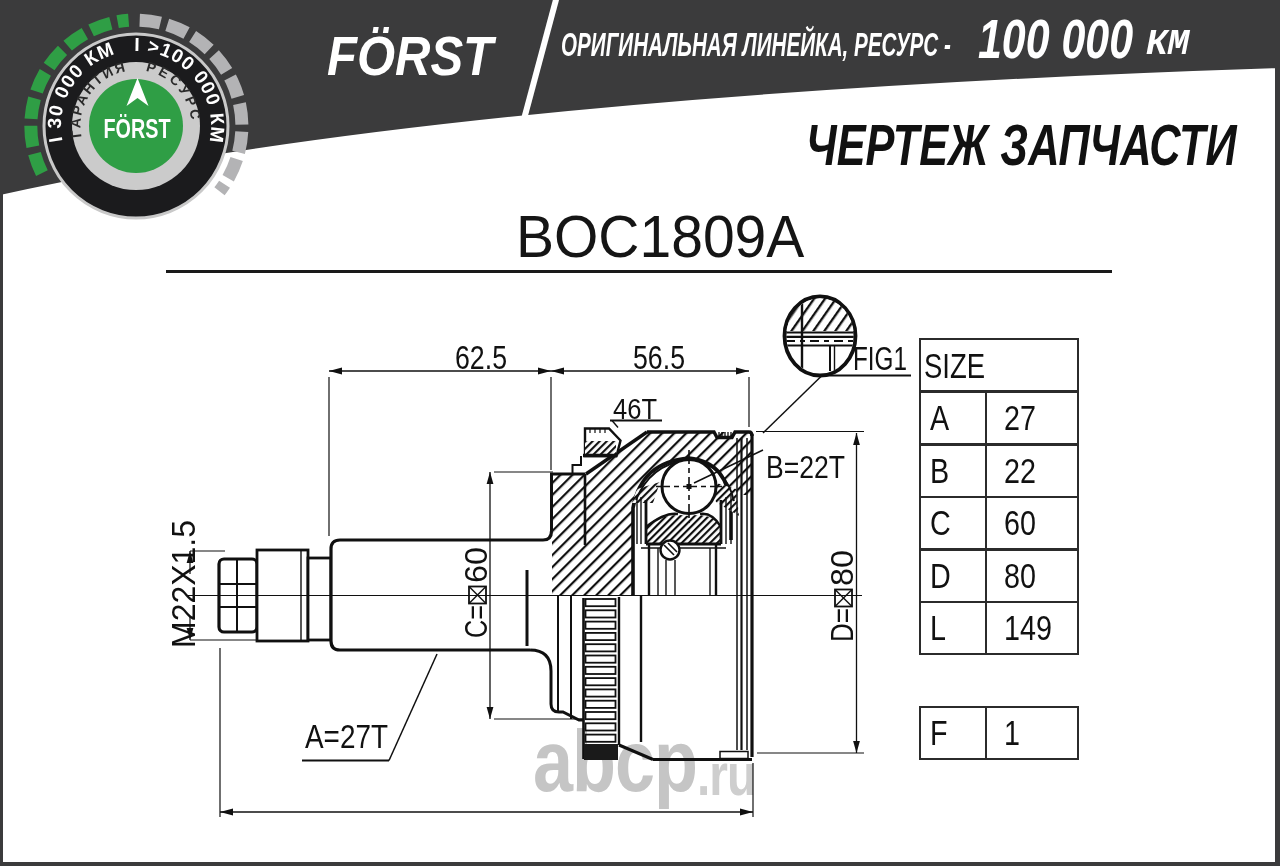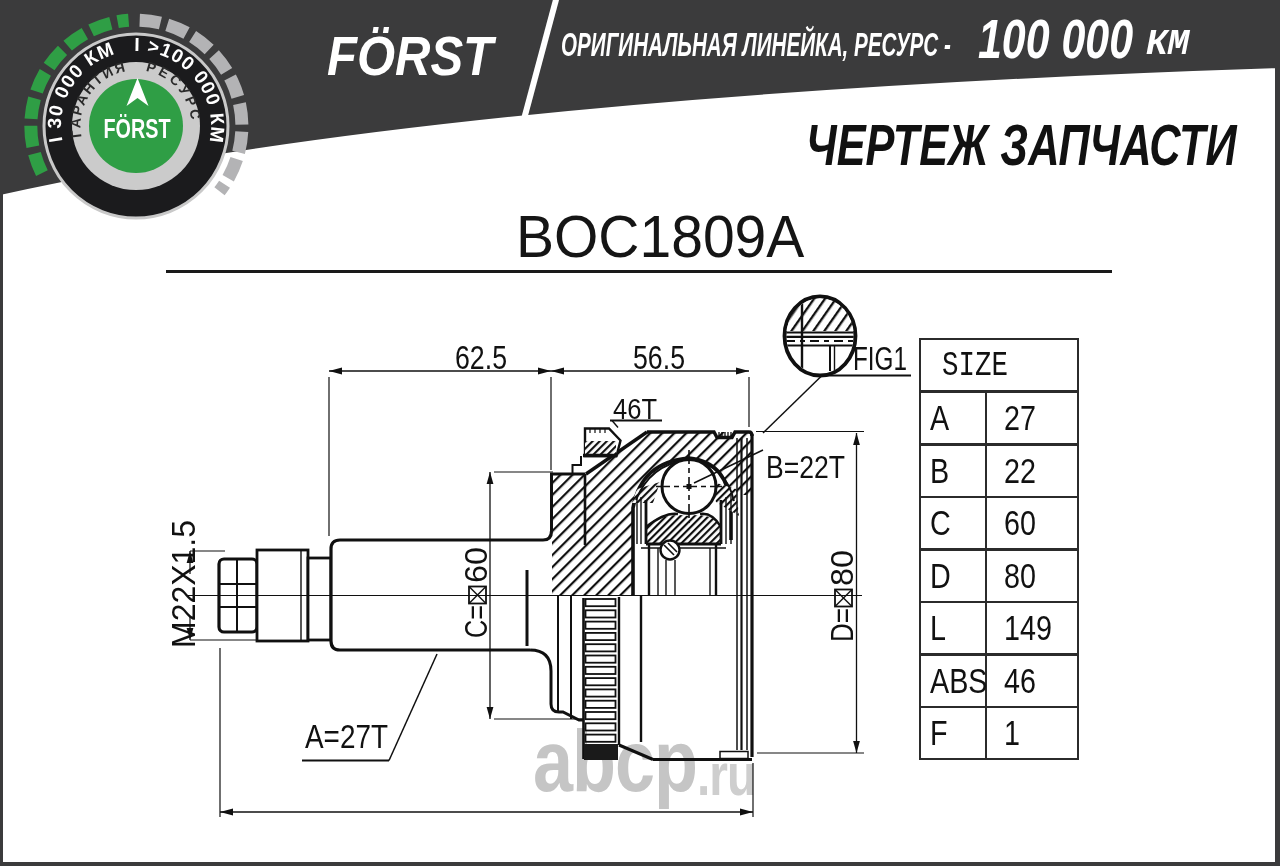--- a/index.html
+++ b/index.html
@@ -293,21 +293,21 @@
 
     <line x1="220" y1="812" x2="753" y2="812" stroke-width="1.3"></line>
     <polygon points="220,812 233,808.6 233,815.4" fill="#101010" stroke="none"></polygon>
     <polygon points="753,812 740,808.6 740,815.4" fill="#101010" stroke="none"></polygon>
     <line x1="220" y1="648" x2="220" y2="817" stroke-width="1.2"></line>
     <line x1="753" y1="763" x2="753" y2="817" stroke-width="1.2"></line>
   </g>
 </svg>
 
 <div class="abs" style="left:919px;top:338px;width:156px;height:50px;border:2px solid #2b2b2b;font-size:35px;color:#111;">
-  <div style="padding:6px 0 0 21px;font-family:Liberation Mono, monospace;"><span class="ct" style="transform:scaleX(0.785);">SIZE</span></div>
+  <div style="padding:6px 0 0 3px;"><span class="ct" style="transform:scaleX(0.785);">SIZE</span></div>
 </div>
 
 <div class="abs trow" style="left:919px;top:391px;">
   <div class="c1"><span class="ct">A</span></div>
       <div class="c2"><span class="ct">27</span></div>
 </div>
 
 <div class="abs trow" style="left:919px;top:443.5px;">
   <div class="c1"><span class="ct">B</span></div>
       <div class="c2"><span class="ct">22</span></div>
@@ -321,24 +321,20 @@
 <div class="abs trow" style="left:919px;top:548.5px;">
   <div class="c1"><span class="ct">D</span></div>
       <div class="c2"><span class="ct">80</span></div>
 </div>
 
 <div class="abs trow" style="left:919px;top:601px;">
   <div class="c1"><span class="ct">L</span></div>
       <div class="c2"><span class="ct">149</span></div>
 </div>
 
-<div class="abs trow" style="left:919px;top:653.5px;">
-  <div class="c1"><span class="ct">ABS</span></div>
-      <div class="c2"><span class="ct">46</span></div>
-</div>
 
 <div class="abs trow" style="left:919px;top:706px;">
   <div class="c1"><span class="ct">F</span></div>
       <div class="c2"><span class="ct">1</span></div>
 </div>
 
 <div class="abs" style="left:0;top:0;width:3px;height:866px;background:#3b3b3c;"></div>
 
 <div class="abs" style="left:1275px;top:0;width:5px;height:866px;background:#3b3b3c;"></div>
 

